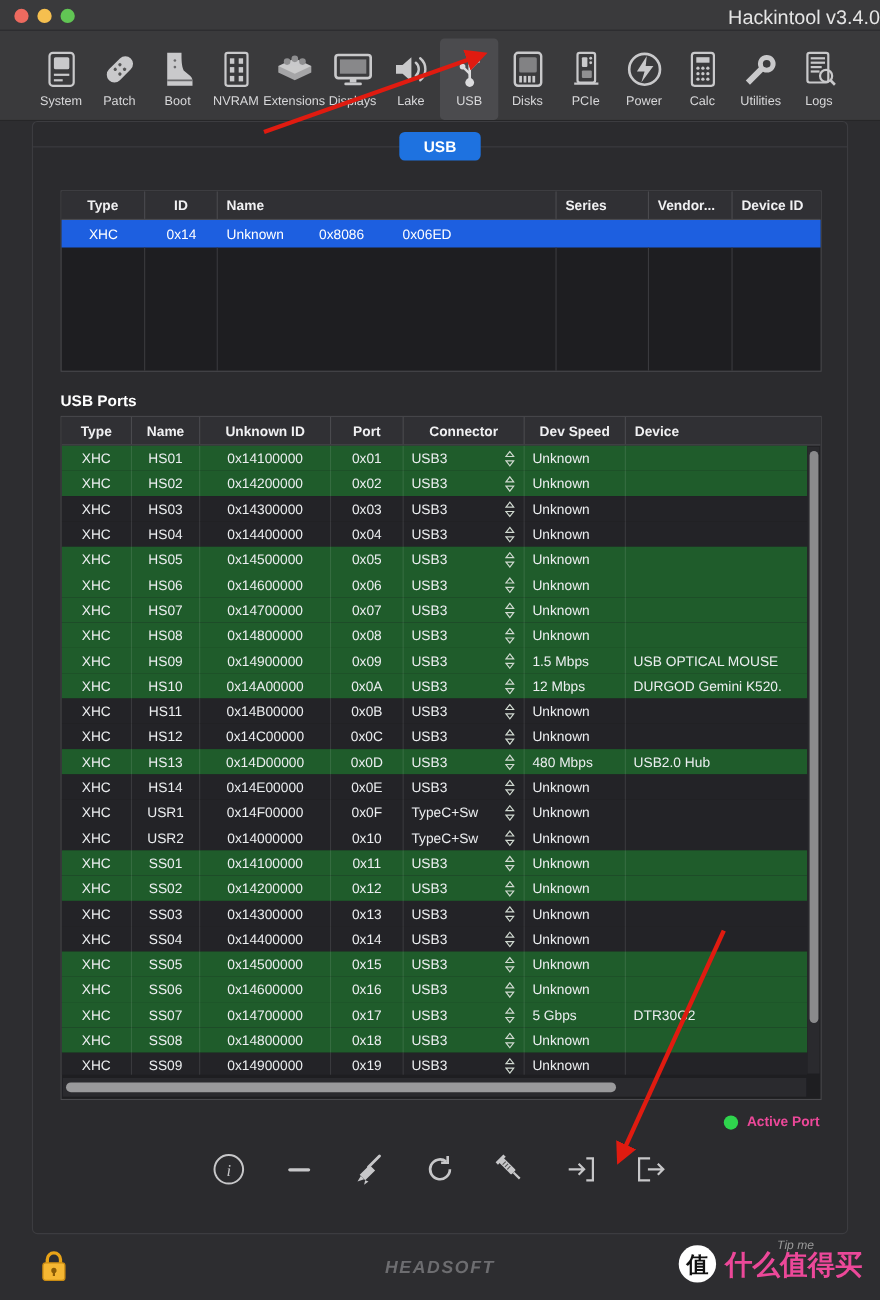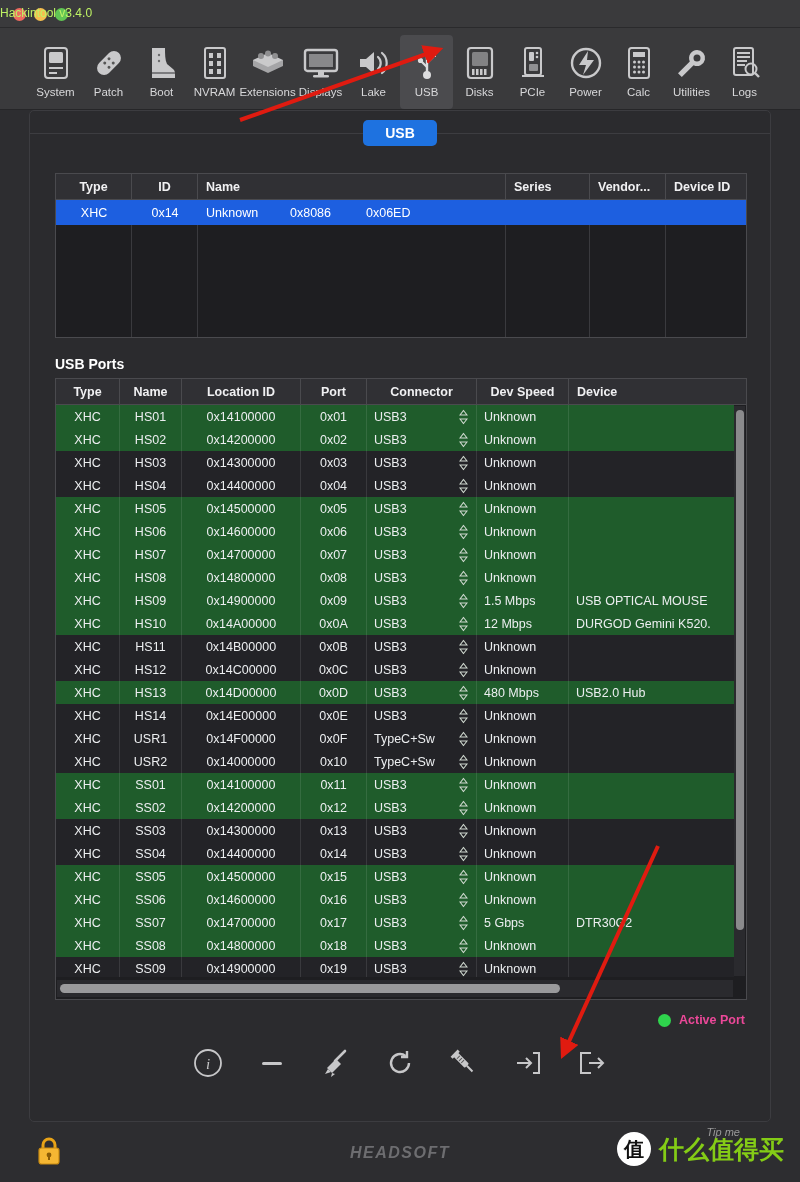--- a/index.html
+++ b/index.html
@@ -17,21 +17,21 @@
     background: #3a3a3c;
     border-bottom: 1px solid #2a2a2c;
   }
   .lights { position: absolute; left: 13px; top: 8px; display: flex; gap: 8px; }
   .light { width: 13px; height: 13px; border-radius: 50%; }
   .light.red { background: #ed6a5f; }
   .light.yellow { background: #f5bf4f; }
   .light.green { background: #61c554; }
   .win-title {
     position: absolute; left: 0; right: 0; top: 6px;
-    text-align: left; color: #bef264; font-size: 12px;
+    text-align: right; color: #e5e5e5; font-size: 18px;
   }
 
   
   .toolbar {
     height: 82px; width: 800px; background: #3a3a3c;
     display: flex; align-items: flex-end; justify-content: center;
     padding-top: 4px; border-bottom: 1px solid #262628;
     position: relative;
   }
   .tb-item {
@@ -180,21 +180,21 @@
   .watermark {
     position: absolute; right: 16px; top: 8px;
     display: flex; align-items: center; gap: 8px;
   }
   .wm-badge {
     width: 34px; height: 34px; border-radius: 50%; background: #fff;
     color: #111; font-size: 20px; font-weight: bold;
     display: flex; align-items: center; justify-content: center;
     font-family: "DejaVu Sans", sans-serif;
   }
-  .wm-text { color: #84cc16; font-size: 25px; font-weight: bold; font-family: "DejaVu Sans", sans-serif; }
+  .wm-text { color: #ec4899; font-size: 25px; font-weight: bold; font-family: "DejaVu Sans", sans-serif; }
   .wm-tip { position:absolute; right: 60px; top: 2px; color: #9a9a9a; font-size: 11px; font-style: italic; }
 
   
   .arrows { position: absolute; left:0; top:0; width:800px; height:1182px; pointer-events:none; }
 </style>
 </head>
 <body>
 
 <div class="titlebar">
   <div class="lights">
@@ -418,21 +418,21 @@
         <i style="width:80px;border-right:none"></i>
     </div>
   </div>
 
   <div class="ports-label">USB Ports</div>
 
   <div class="ports-table">
     <div class="ports-head">
       <div class="pw-type">Type</div>
       <div class="pw-name">Name</div>
-      <div class="pw-loc">Location ID</div>
+      <div class="pw-loc">Unknown ID</div>
       <div class="pw-port">Port</div>
       <div class="pw-conn">Connector</div>
       <div class="pw-spd">Dev Speed</div>
       <div class="pw-dev">Device</div>
     </div>
 
     <div class="ports-body" id="ports-body">
         <div class="prow on">
           <div class="pw-type">XHC</div>
           <div class="pw-name">HS01</div>

